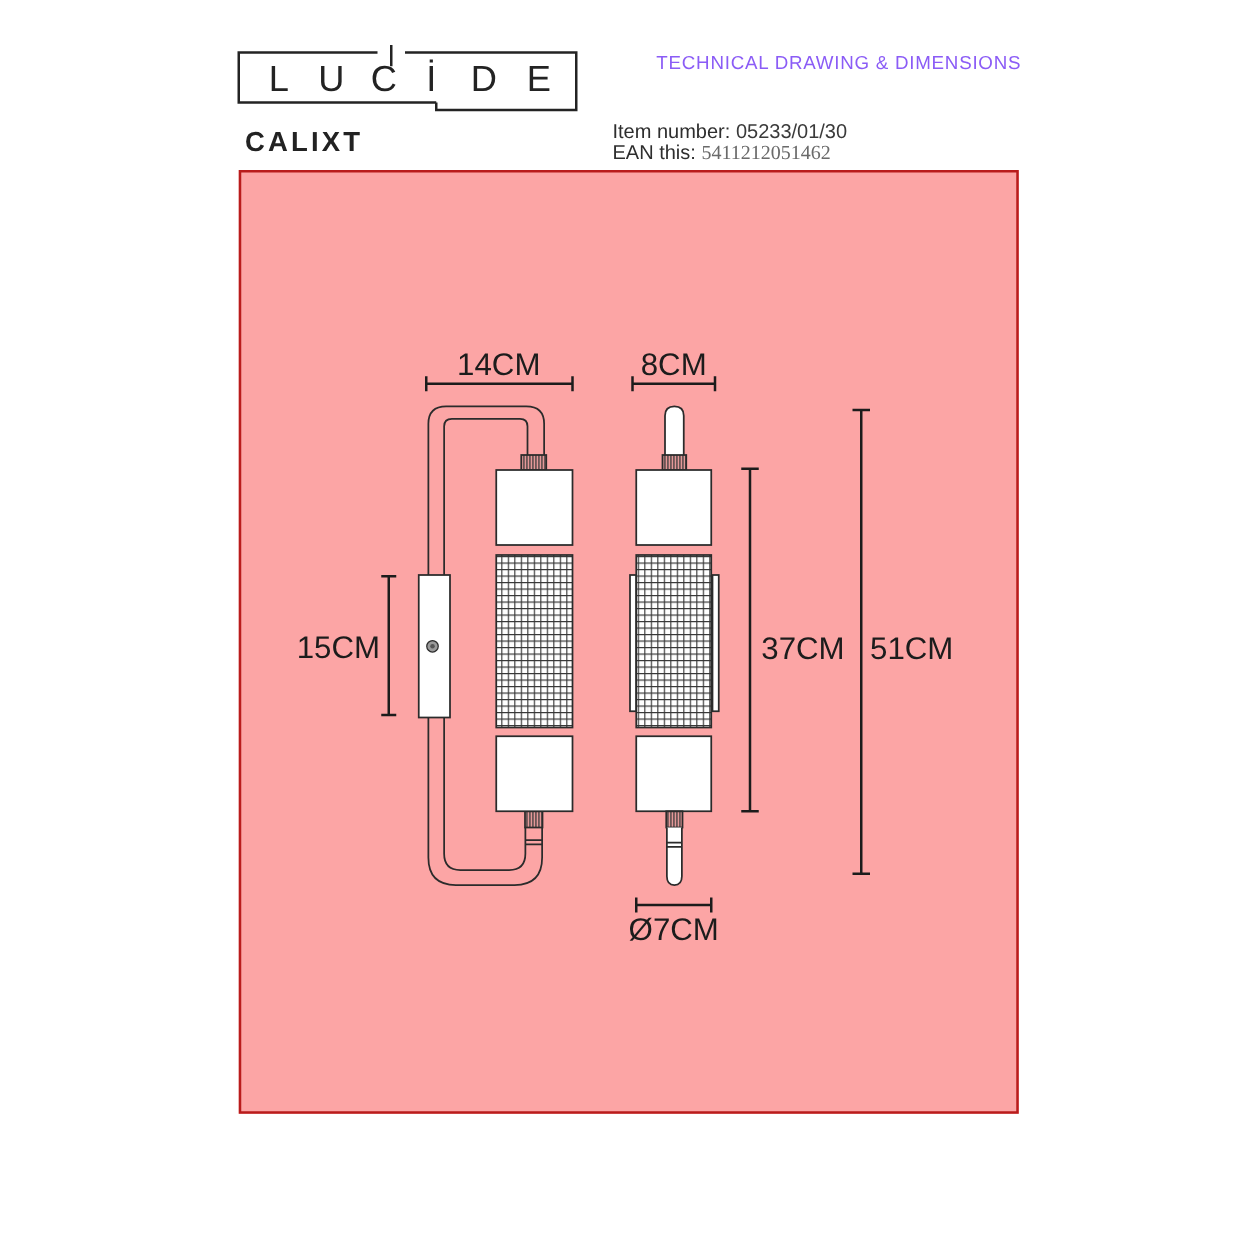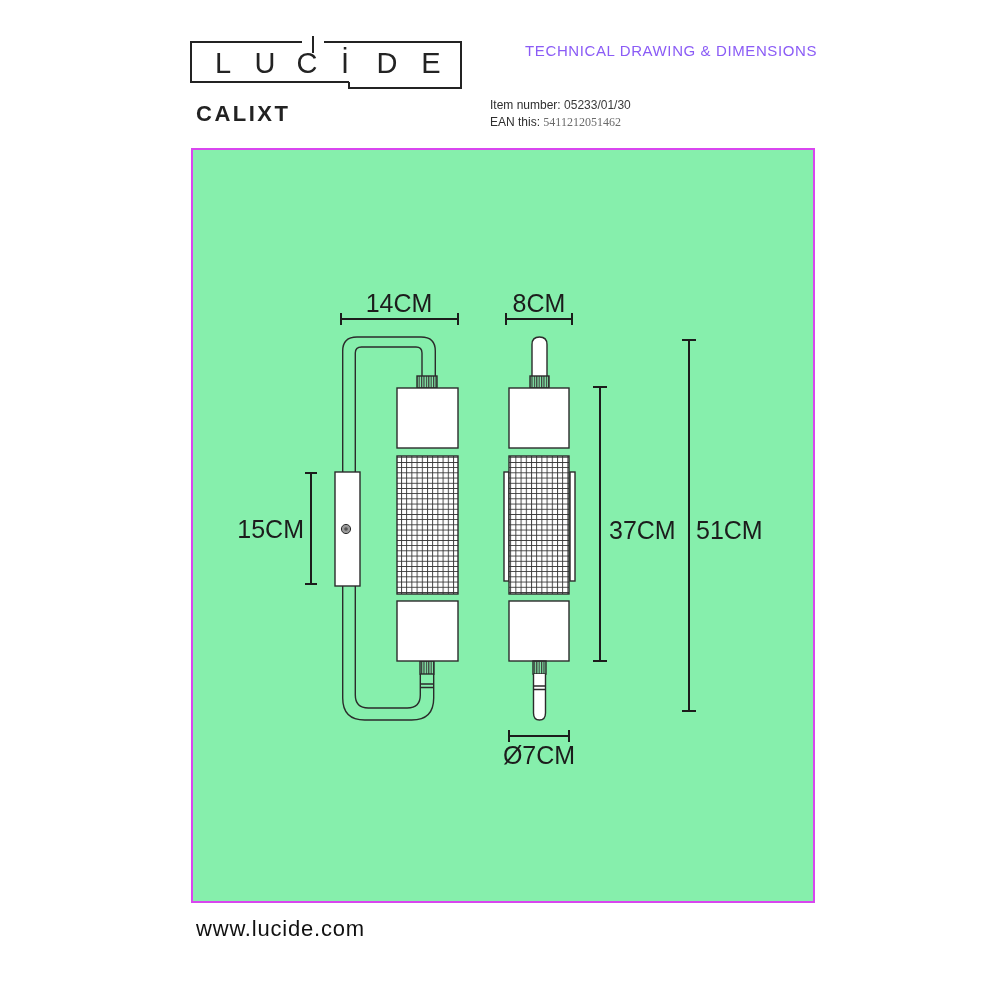--- a/index.html
+++ b/index.html
@@ -12,28 +12,28 @@
   .doc-type{
     position:absolute;top:42px;right:183px;
     font-size:15px;letter-spacing:.6px;color:#8b5cf6;white-space:nowrap;
   }
   .product-name{
     position:absolute;left:196px;top:101px;
     font-size:22px;letter-spacing:2.5px;color:#222;font-weight:700;
   }
   .item-block{
     position:absolute;left:490px;top:97px;
-    font-size:12px;line-height:17px;color:#2e2e2e;
+    font-size:16px;line-height:17px;color:#2e2e2e;
   }
   .item-block .val{color:#3a3a3a;}
   .item-block .ean-val{color:#6a6a6a;font-family:Liberation Serif, serif;}
   
   .frame{
-    position:absolute;left:191px;top:148px;width:620px;height:751px;
-    border:2px solid #d946ef;background:#86efac;
+    position:absolute;left:191px;top:136px;width:620px;height:751px;
+    border:2px solid #b91c1c;background:#fca5a5;
   }
   
   .footer{position:absolute;left:196px;top:913px;}
   .footer .note{font-size:16px;color:#222;letter-spacing:.2px;}
   .footer .site{font-size:22px;color:#111;letter-spacing:.8px;margin-top:3px;}
   svg text.dim{
     font-family:"Liberation Sans", sans-serif;
     font-size:25px;fill:#1c1c1c;
   }
   svg text.logo-letter{
@@ -153,14 +153,13 @@
     <text class="dim" x="346" y="162" text-anchor="middle">8CM</text>
     <text class="dim" x="111" y="388" text-anchor="end">15CM</text>
     <text class="dim" x="416" y="389" text-anchor="start">37CM</text>
     <text class="dim" x="503" y="389" text-anchor="start">51CM</text>
     <text class="dim" x="346" y="614" text-anchor="middle">Ø7CM</text>
   </g>
 </svg>
 </div>
 
 <div class="footer">
-  <div class="site">www.lucide.com</div>
 </div>
 
 </body></html>

